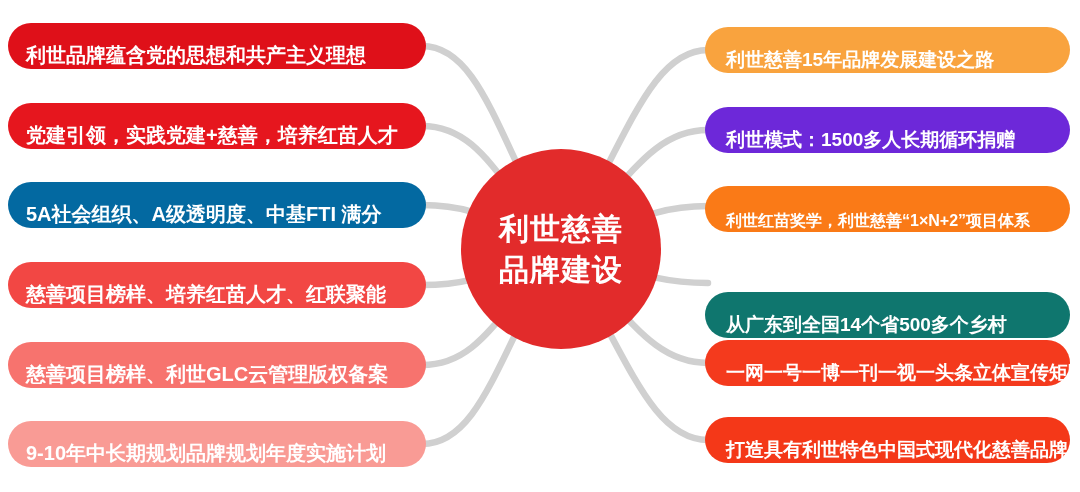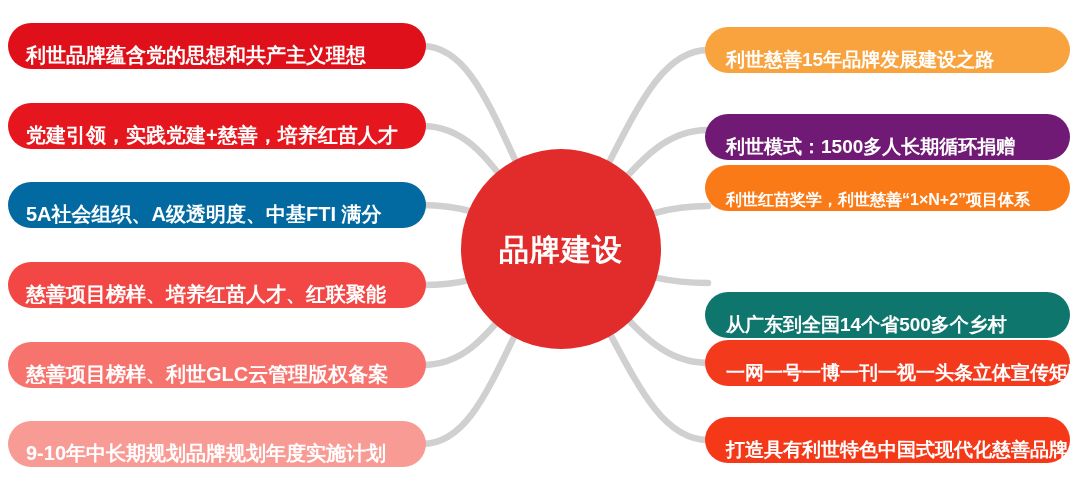--- a/index.html
+++ b/index.html
@@ -104,33 +104,34 @@
         <span>慈善项目榜样、利世GLC云管理版权备案</span>
       </div>
       <div class="branch left" style="top: 421px; background: rgb(249, 155, 149);">
         <span>9-10年中长期规划品牌规划年度实施计划</span>
       </div>
     </div>
   <div id="right-column">
       <div class="branch right" style="top: 27px; background: rgb(249, 163, 62);">
         <span>利世慈善15年品牌发展建设之路</span>
       </div>
-      <div class="branch right" style="top: 114px; background: #701a75;">
+      <div class="branch right" style="top: 107px; background: #6d28d9;">
         <span>利世模式：1500多人长期循环捐赠</span>
       </div>
-      <div class="branch right small" style="top: 165px; background: rgb(250, 122, 23);">
+      <div class="branch right small" style="top: 186px; background: rgb(250, 122, 23);">
         <span>利世红苗奖学，利世慈善“1×N+2”项目体系</span>
       </div>
       <div class="branch right" style="top: 260px; background: #0f766e; margin-top: 32px;">
         <span>从广东到全国14个省500多个乡村</span>
       </div>
       <div class="branch right" style="top: 340px; background: rgb(244, 58, 29);">
         <span>一网一号一博一刊一视一头条立体宣传矩阵</span>
       </div>
       <div class="branch right" style="top: 417px; background: rgb(244, 56, 24);">
         <span>打造具有利世特色中国式现代化慈善品牌</span>
       </div>
     </div>
 
   <div class="center-node" style="background: rgb(226, 43, 43); color: rgb(255, 255, 255);">
+    <div>利世慈善</div>
     <div>品牌建设</div>
   </div>
 </div>
 
 </body></html>

